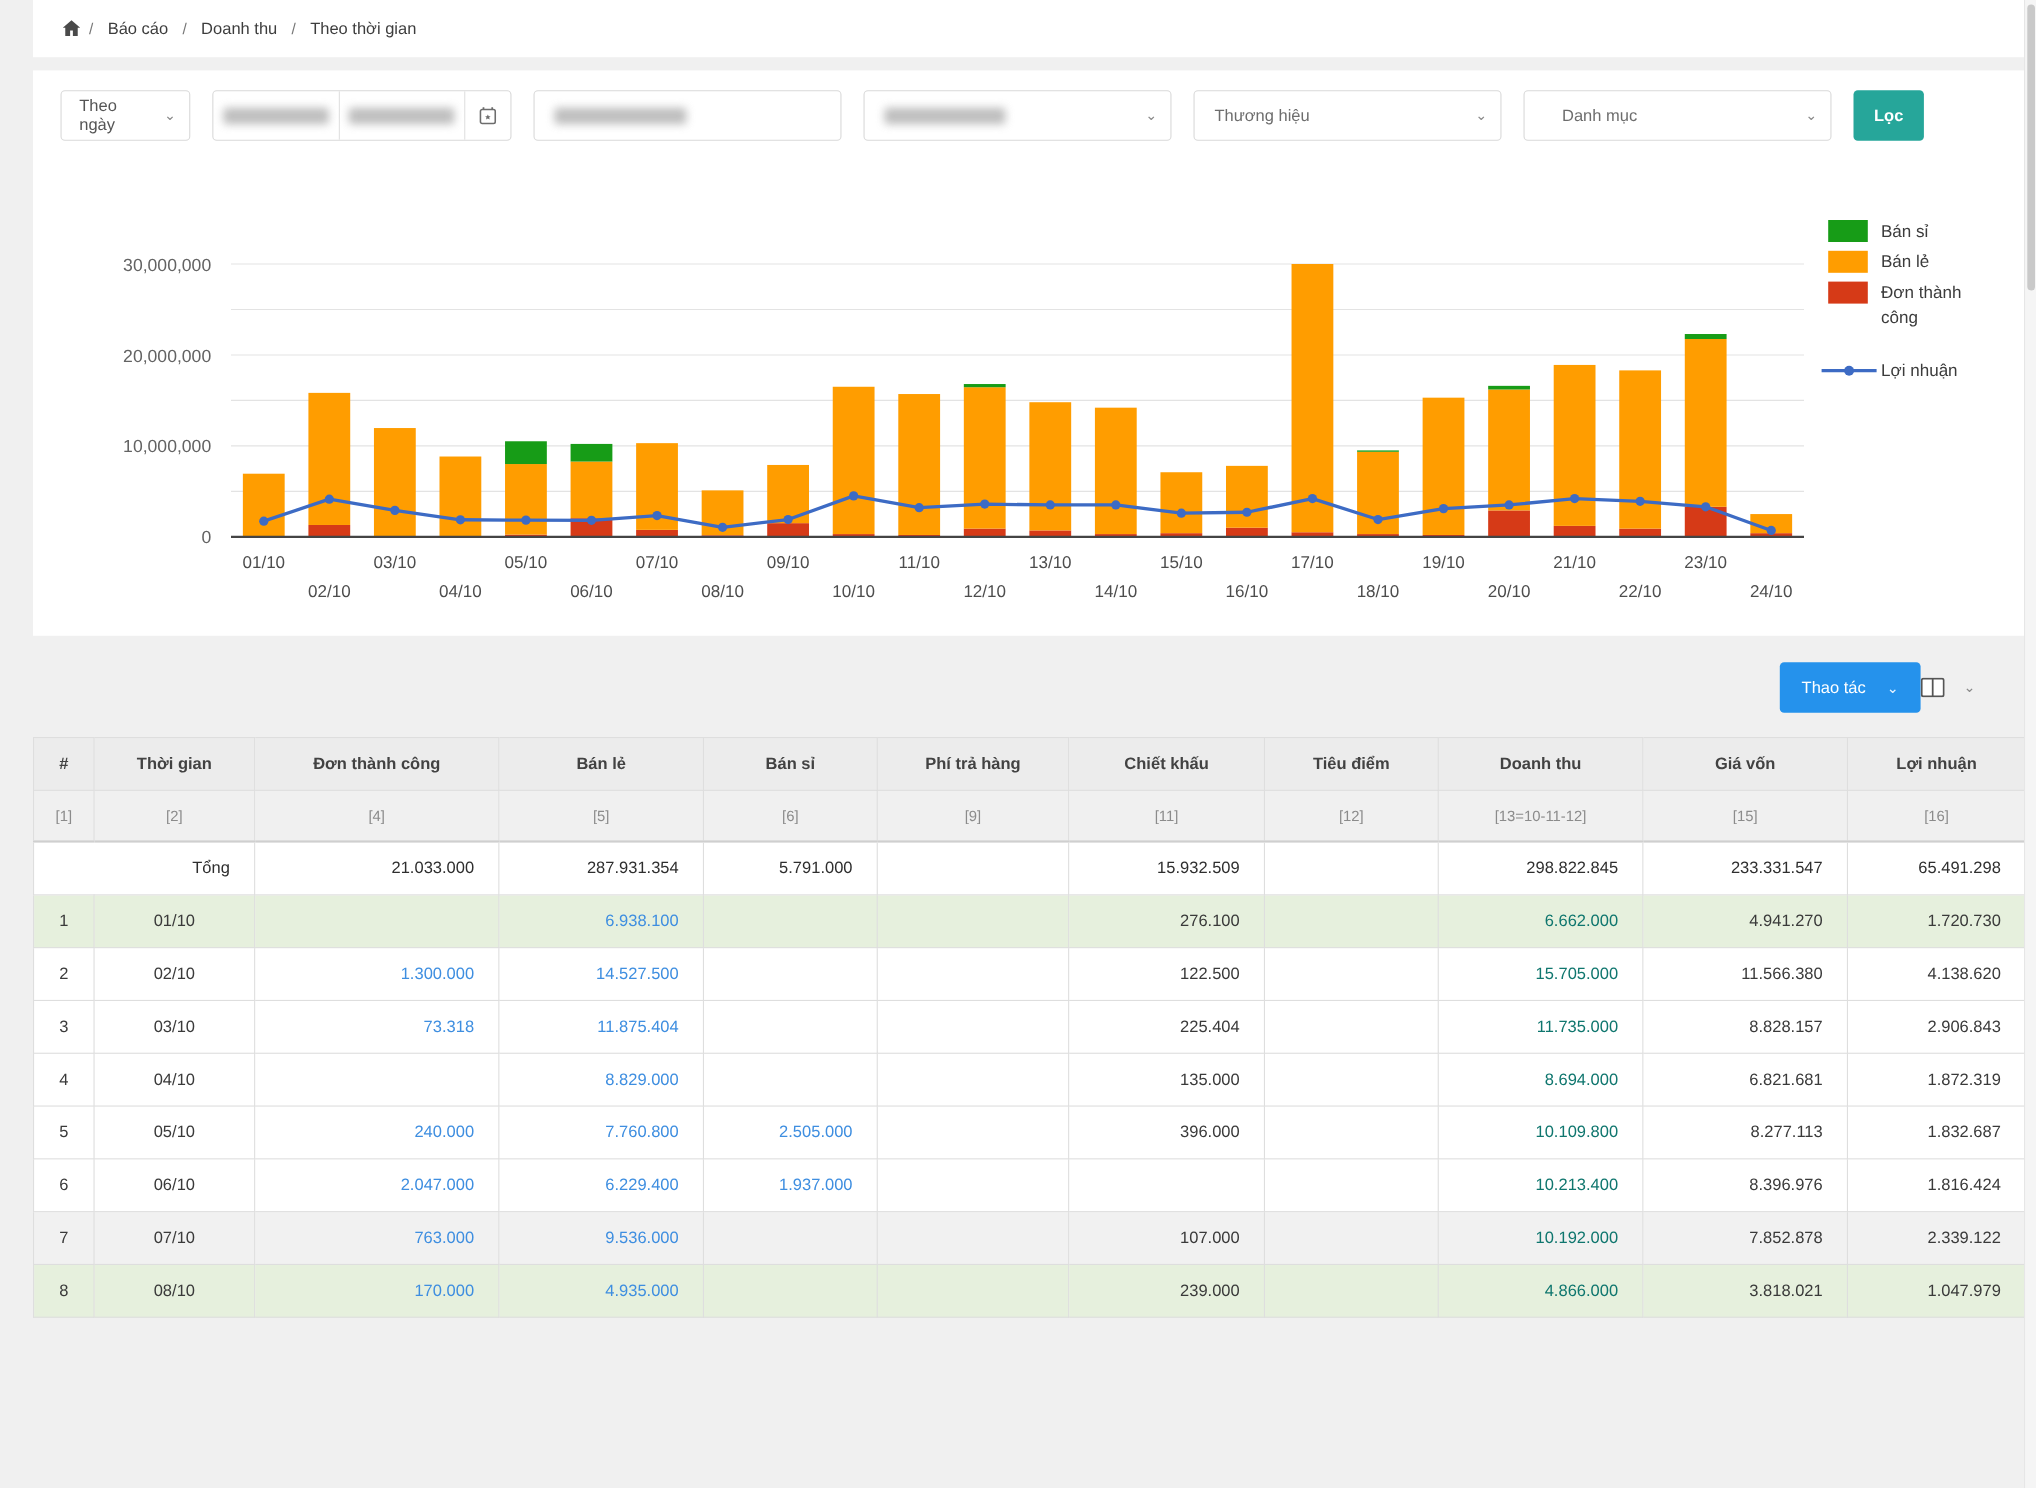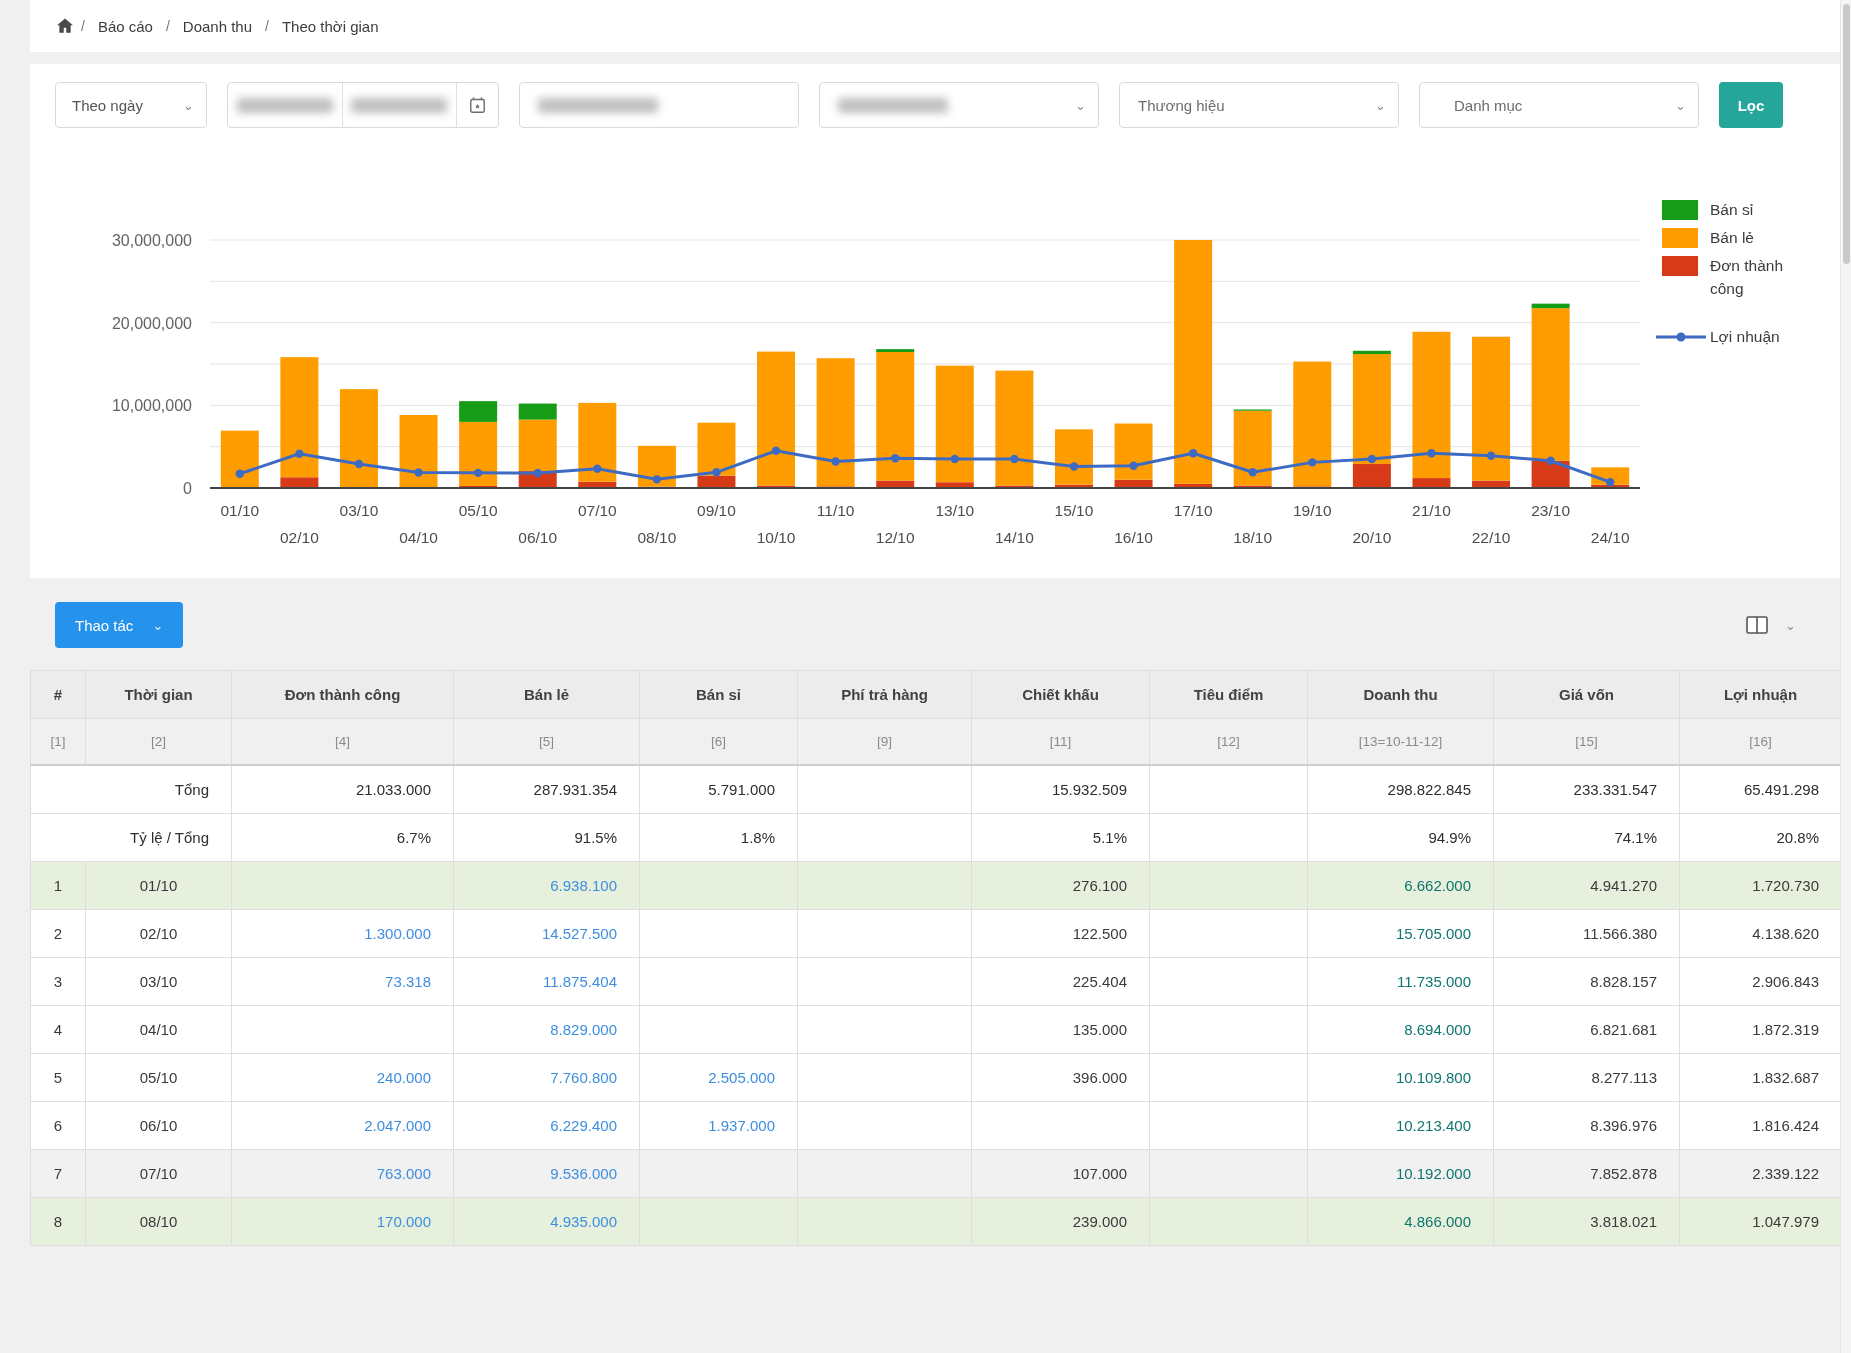--- a/index.html
+++ b/index.html
@@ -23,21 +23,21 @@
   .blur-pill { height:15px; background:#a9a9a9; border-radius:3px; filter:blur(4px); opacity:.75; }
   .daterange { width:272px; padding:0; }
   .dr-seg { flex:1; display:flex; align-items:center; justify-content:center; height:100%; }
   .dr-div { width:1px; height:100%; background:#e0e0e0; }
   .cal-seg { width:42px; height:100%; display:flex; align-items:center; justify-content:center; border-left:1px solid #e0e0e0; cursor:pointer; }
   .btn-loc { width:64px; height:46px; background:#26a69a; color:#fff; border:none; border-radius:4px; font-size:15px; font-weight:bold; cursor:pointer; }
 
   .chart-svg { position:absolute; left:0; top:0; z-index:1; }
 
   
-  .toolbar { margin-top:24px; display:flex; align-items:center; justify-content:space-between; padding:0 45px 0 25px;gap:20px; }
+  .toolbar { margin-top:24px; display:flex; align-items:center; justify-content:flex-end; padding:0 45px 0 25px; }
   .btn-thaotac { height:46px; padding:0 20px; background:#2592ec; border:none; border-radius:4px; color:#fff; font-size:15px; cursor:pointer; display:flex; align-items:center; gap:9px; }
   .btn-thaotac .chev { color:#eaf4ff; }
   .cols-btn { display:flex; align-items:center; gap:7px; cursor:pointer; color:#777; }
 
   
   .tbl-wrap { margin-top:22px; }
   table { width:1811px; border-collapse:collapse; table-layout:fixed; background:#fff; font-size:15px; }
   th, td { border:1px solid #dedede; }
   thead th { background:#ececec; color:#424242; font-weight:bold; padding:15px 8px; text-align:center; }
   thead tr.codes th { background:#f0f0f0; color:#8b8b8b; font-weight:normal; font-size:13.5px; padding:15px 8px; border-bottom:2px solid #cfcfcf; }
@@ -69,21 +69,21 @@
       <span class="crumb-sep">/</span>
       <span class="crumb">Báo cáo</span>
       <span class="crumb-sep">/</span>
       <span class="crumb">Doanh thu</span>
       <span class="crumb-sep">/</span>
       <span class="crumb">Theo thời gian</span>
     </div>
 
     <div class="card">
       <div class="filter-row">
-        <div class="fbox f-select" style="width:152px">
+        <div class="fbox f-select" style="width:118px">
           <span style="color:#555">Theo ngày</span>
           <span class="chev">⌄</span>
         </div>
         <div class="fbox daterange">
           <div class="dr-seg">
               <span class="blur-pill" style="width:96px"></span>
             </div>
           <div class="dr-div"></div>
           <div class="dr-seg">
               <span class="blur-pill" style="width:96px"></span>
@@ -302,32 +302,20 @@
               <td class="">21.033.000</td>
               <td class="">287.931.354</td>
               <td class="">5.791.000</td>
               <td class=""></td>
               <td class="">15.932.509</td>
               <td class=""></td>
               <td class="green">298.822.845</td>
               <td class="">233.331.547</td>
               <td class="">65.491.298</td>
             </tr>
-            <tr class="sum">
-              <td class="sum-label" colspan="2">Tỷ lệ / Tổng</td>
-              <td class="">6.7%</td>
-              <td class="">91.5%</td>
-              <td class="">1.8%</td>
-              <td class=""></td>
-              <td class="">5.1%</td>
-              <td class=""></td>
-              <td class="green">94.9%</td>
-              <td class="">74.1%</td>
-              <td class="">20.8%</td>
-            </tr>
             <tr class="hl-green">
               <td class="center">1</td>
               <td class="center">01/10</td>
               <td class=""></td>
               <td class="blue">6.938.100</td>
               <td class=""></td>
               <td class=""></td>
               <td class="">276.100</td>
               <td class=""></td>
               <td class="green">6.662.000</td>

